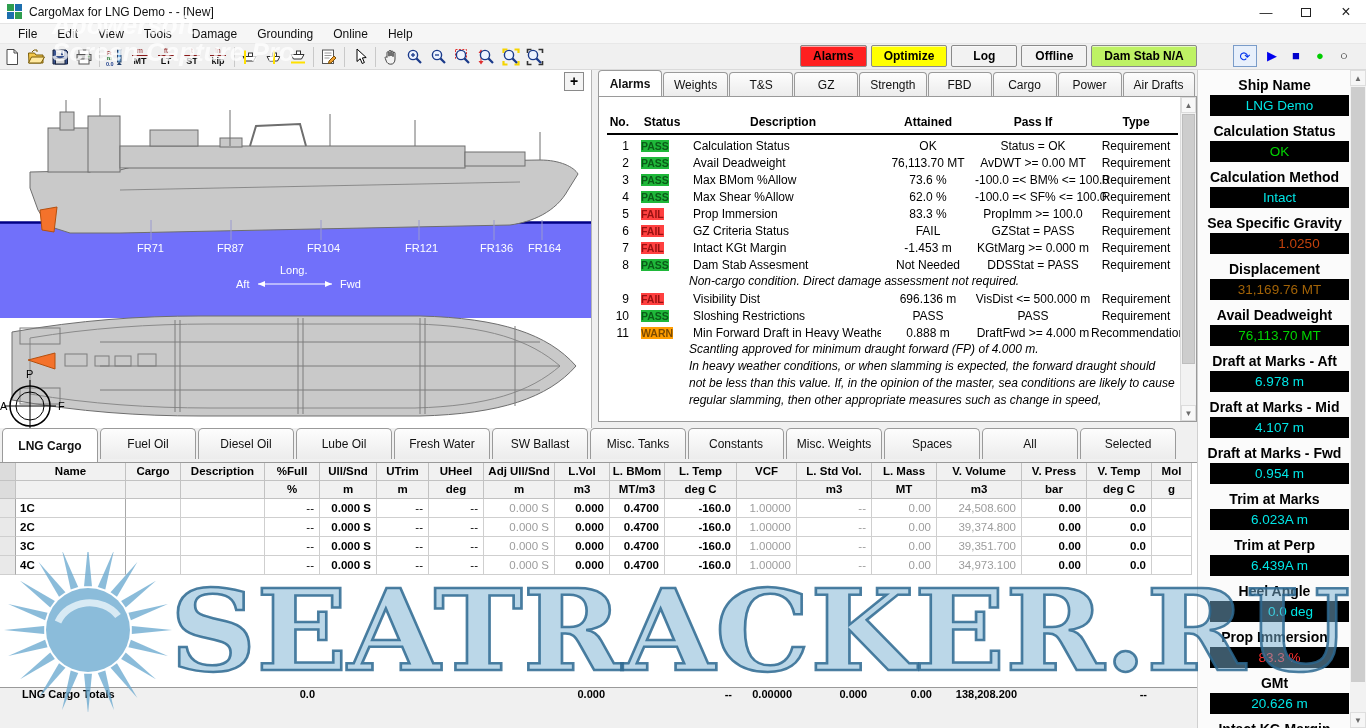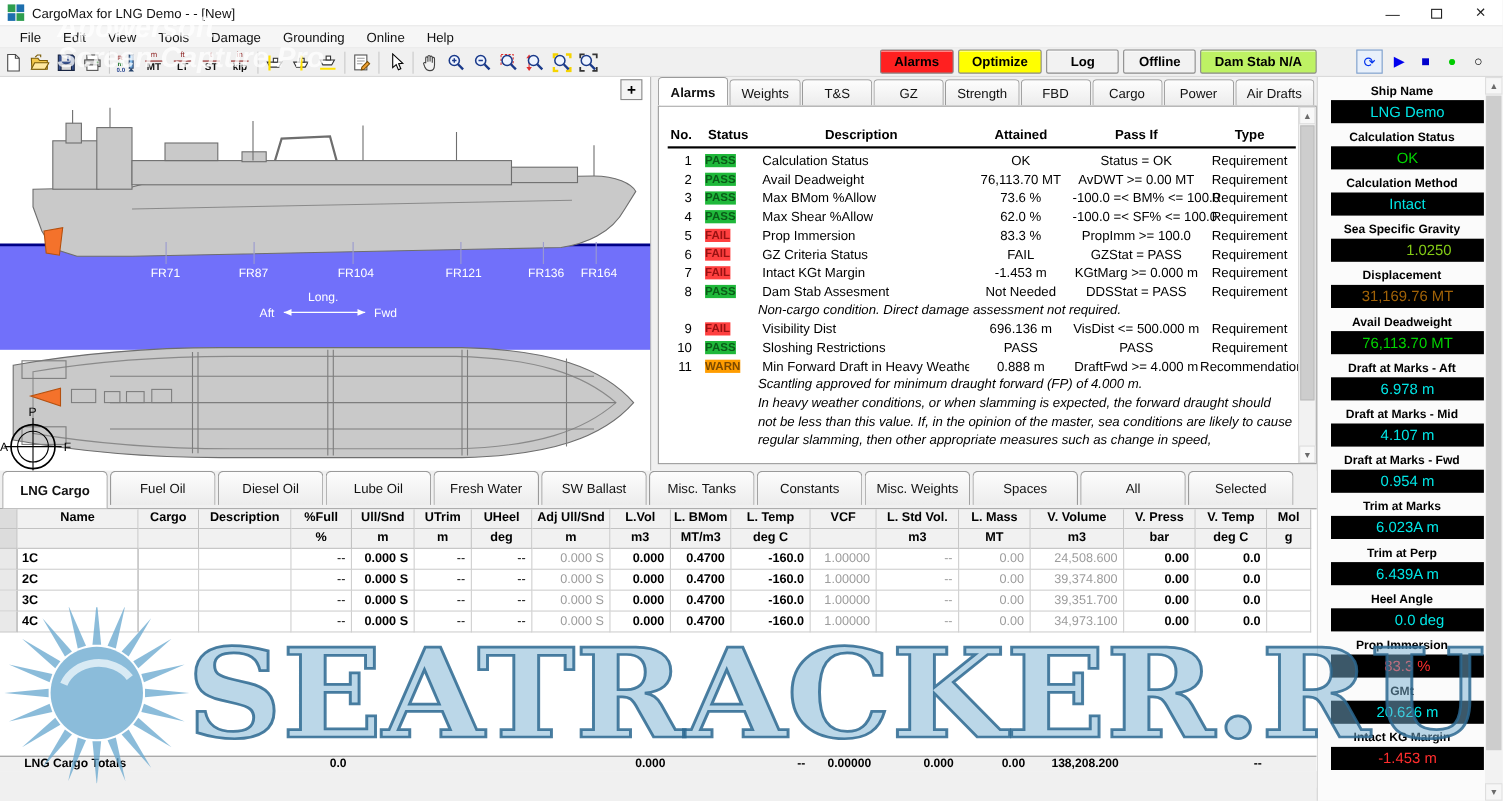--- a/index.html
+++ b/index.html
@@ -71,21 +71,21 @@
   .vscroll { position:absolute; right:0; top:0; width:16px; height:100%; background:#f2f2f2;
     border-left:1px solid #dcdcdc; }
   .vscroll .arr { position:absolute; left:0; width:15px; height:16px; font-size:8px; color:#6a6a6a;
     text-align:center; line-height:16px; background:#f8f8f8; border:1px solid #dcdcdc; }
   .vscroll .thumb { position:absolute; left:1px; width:13px; background:#cdcdcd; border:1px solid #bdbdbd; }
 
   
   .sidebar { position:absolute; left:1197px; top:70px; width:169px; height:658px; background:#fbfbfb;
     border-left:1px solid #d0d0d0; overflow:hidden; }
   .sb-inner { position:absolute; left:0; top:0; width:153px; }
-  .sb-label { font-size:11px; font-weight:bold; color:#000; text-align:center; margin-top:7px;
+  .sb-label { font-size:14px; font-weight:bold; color:#000; text-align:center; margin-top:7px;
     white-space:nowrap; overflow:hidden; }
   .sb-value { height:21px; background:#000; margin:2px 2px 0 12px; font-size:13.5px;
     text-align:center; line-height:21px; white-space:nowrap; overflow:hidden; }
   .sb-scroll { position:absolute; right:0; top:0; width:16px; height:658px; background:#f2f2f2; }
   .sb-scroll .arr { position:absolute; left:0; width:16px; height:16px; font-size:8px; color:#6a6a6a;
     text-align:center; line-height:16px; background:#f6f6f6; border:1px solid #dedede; }
   .sb-scroll .thumb { position:absolute; left:1px; top:17px; width:14px; height:595px;
     background:#cdcdcd; }
 
   
@@ -526,21 +526,21 @@
 
 <div class="sidebar">
   <div class="sb-inner" id="sbitems">
       <div class="sb-label">Ship Name</div>
       <div class="sb-value" style="color: rgb(0, 230, 230);">LNG Demo</div>
       <div class="sb-label">Calculation Status</div>
       <div class="sb-value" style="color: rgb(0, 212, 0);">OK</div>
       <div class="sb-label">Calculation Method</div>
       <div class="sb-value" style="color: rgb(0, 230, 230);">Intact</div>
       <div class="sb-label">Sea Specific Gravity</div>
-      <div class="sb-value" style="color: #84cc16; padding-left: 39px;">1.0250</div>
+      <div class="sb-value" style="color: #c2410c; padding-left: 39px;">1.0250</div>
       <div class="sb-label">Displacement</div>
       <div class="sb-value" style="color: #a16207;">31,169.76 MT</div>
       <div class="sb-label">Avail Deadweight</div>
       <div class="sb-value" style="color: rgb(0, 212, 0);">76,113.70 MT</div>
       <div class="sb-label">Draft at Marks - Aft</div>
       <div class="sb-value" style="color: rgb(0, 230, 230);">6.978 m</div>
       <div class="sb-label">Draft at Marks - Mid</div>
       <div class="sb-value" style="color: rgb(0, 230, 230);">4.107 m</div>
       <div class="sb-label">Draft at Marks - Fwd</div>
       <div class="sb-value" style="color: rgb(0, 230, 230);">0.954 m</div>

